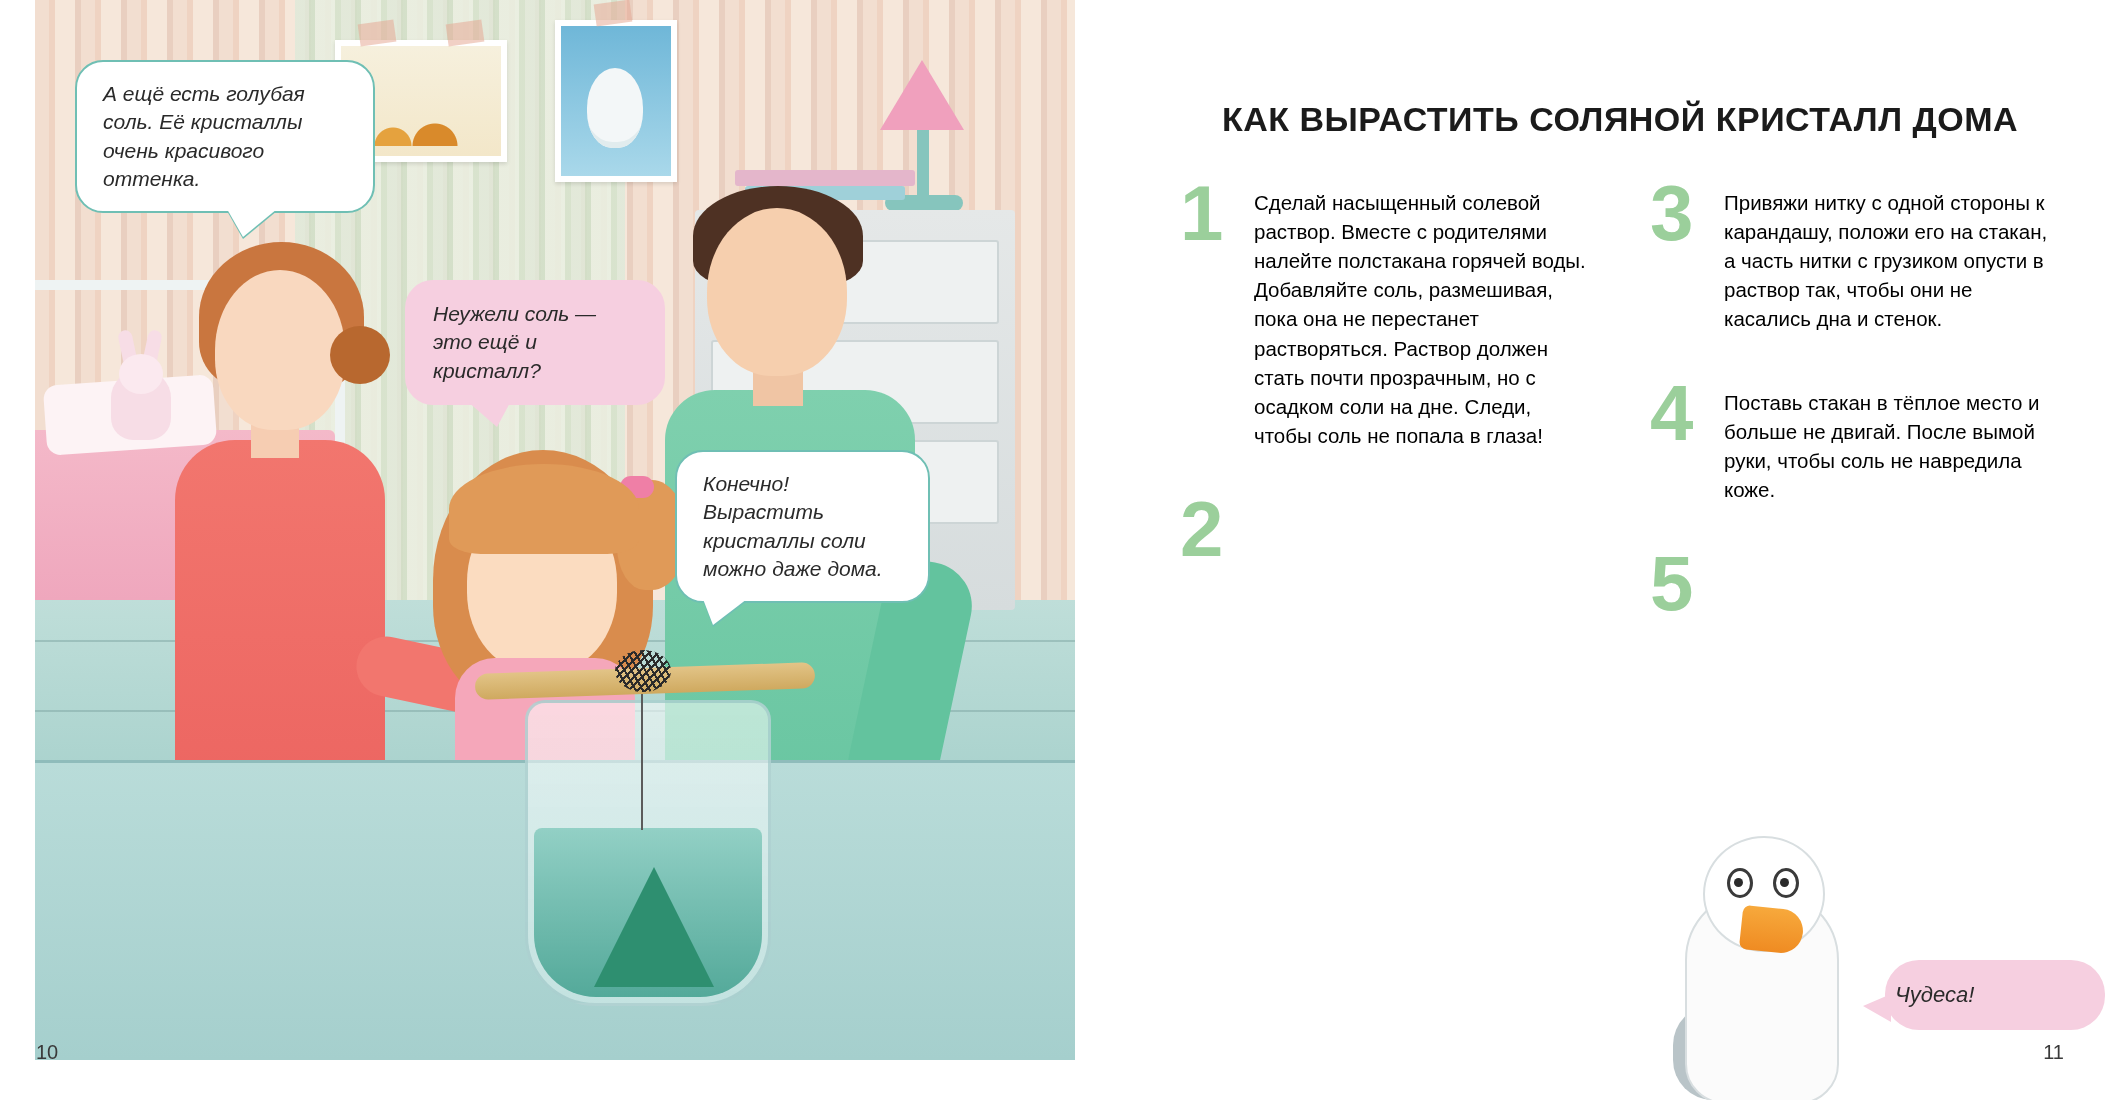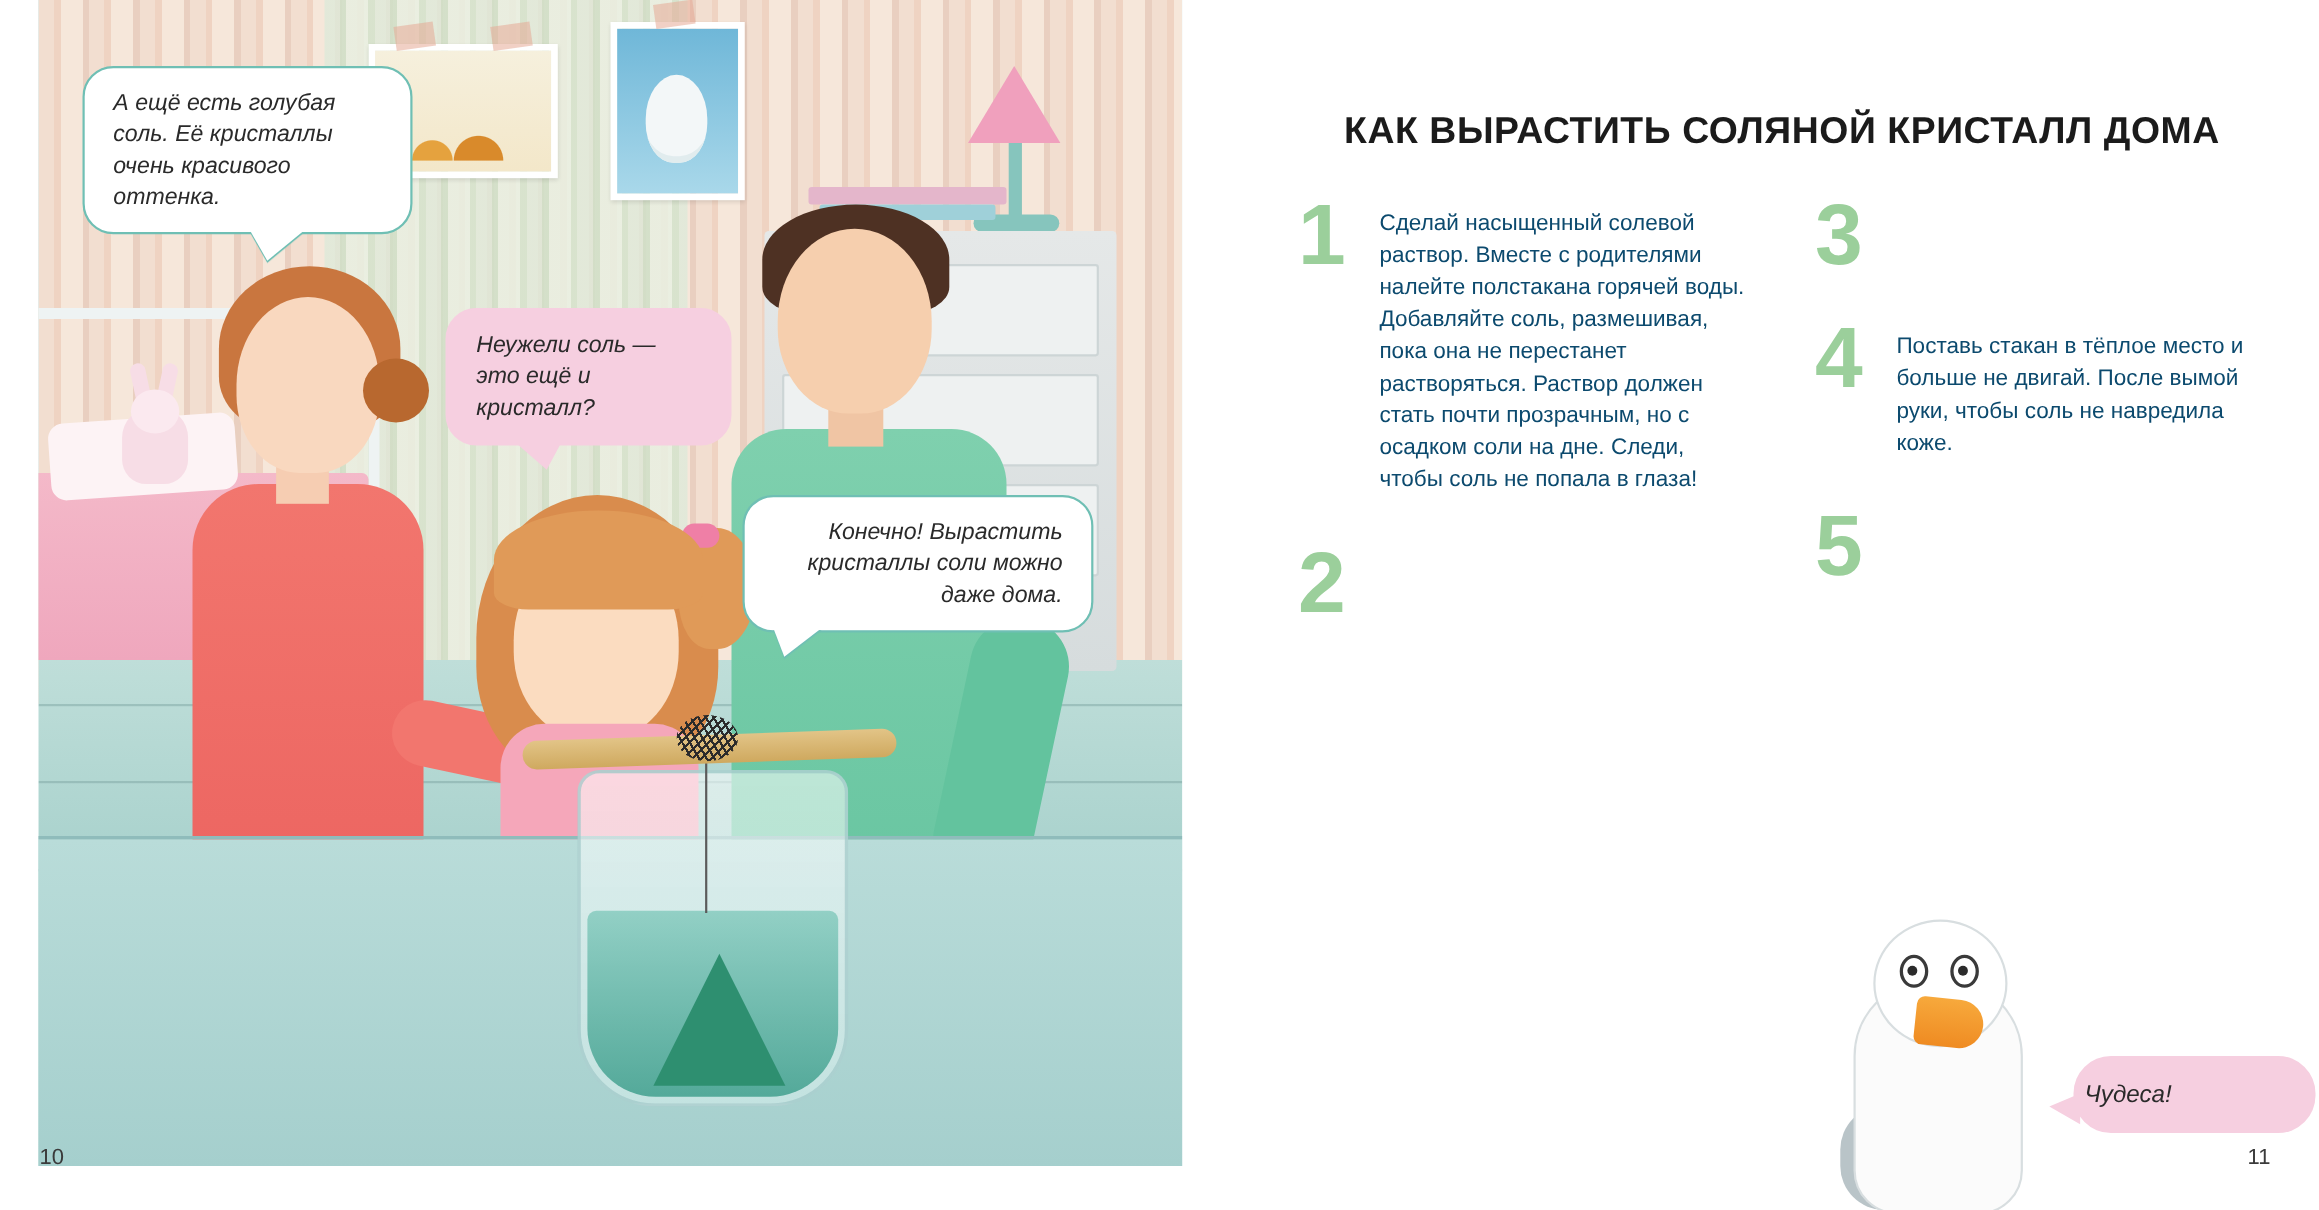--- a/index.html
+++ b/index.html
@@ -340,21 +340,21 @@
     border-top: 28px solid #ffffff;
     filter: drop-shadow(0 2px 0 #6fbfb4);
   }
   #b2 { left: 370px; top: 280px; width: 260px; }
   #b2 .tail {
     left: 60px; bottom: -24px;
     border-left: 30px solid transparent;
     border-right: 14px solid transparent;
     border-top: 26px solid #f6cfe0;
   }
-  #b3 { left: 640px; top: 450px; width: 319px; text-align: right; }
+  #b3 { left: 640px; top: 450px; width: 255px; text-align: left; }
   #b3 .tail {
     left: 26px; bottom: -24px;
     border-left: 10px solid transparent;
     border-right: 34px solid transparent;
     border-top: 26px solid #ffffff;
     filter: drop-shadow(0 2px 0 #6fbfb4);
   }
 
   .page-num {
     position: absolute;
@@ -402,21 +402,21 @@
     flex: 0 0 58px;
     font-size: 78px;
     line-height: .85;
     font-weight: bold;
     color: #9bcf9b;
     text-align: left;
   }
   .step-text {
     font-size: 20.5px;
     line-height: 1.42;
-    color: #0c4a6e;
+    color: #000000;
     padding-top: 8px;
   }
 
   
   .seagull {
     position: absolute;
     left: 580px;
     top: 830px;
     width: 290px;
     height: 270px;
@@ -589,20 +589,21 @@
           <div class="step-text">Сделай насыщенный солевой раствор. Вместе с родителями налейте полстакана горячей воды. Добавляйте соль, размешивая, пока она не перестанет растворяться. Раствор должен стать почти прозрачным, но с осадком соли на дне. Следи, чтобы соль не попала в глаза!</div>
         </div>
         <div class="step">
           <div class="step-num">2</div>
         </div>
       </div>
 
       <div class="col">
         <div class="step">
           <div class="step-num">3</div>
+          <div class="step-text">Привяжи нитку с одной стороны к карандашу, положи его на стакан, а часть нитки с грузиком опусти в раствор так, чтобы они не касались дна и стенок.</div>
         </div>
         <div class="step">
           <div class="step-num">4</div>
           <div class="step-text">Поставь стакан в тёплое место и больше не двигай. После вымой руки, чтобы соль не навредила коже.</div>
         </div>
         <div class="step">
           <div class="step-num">5</div>
         </div>
       </div>
     </div>

